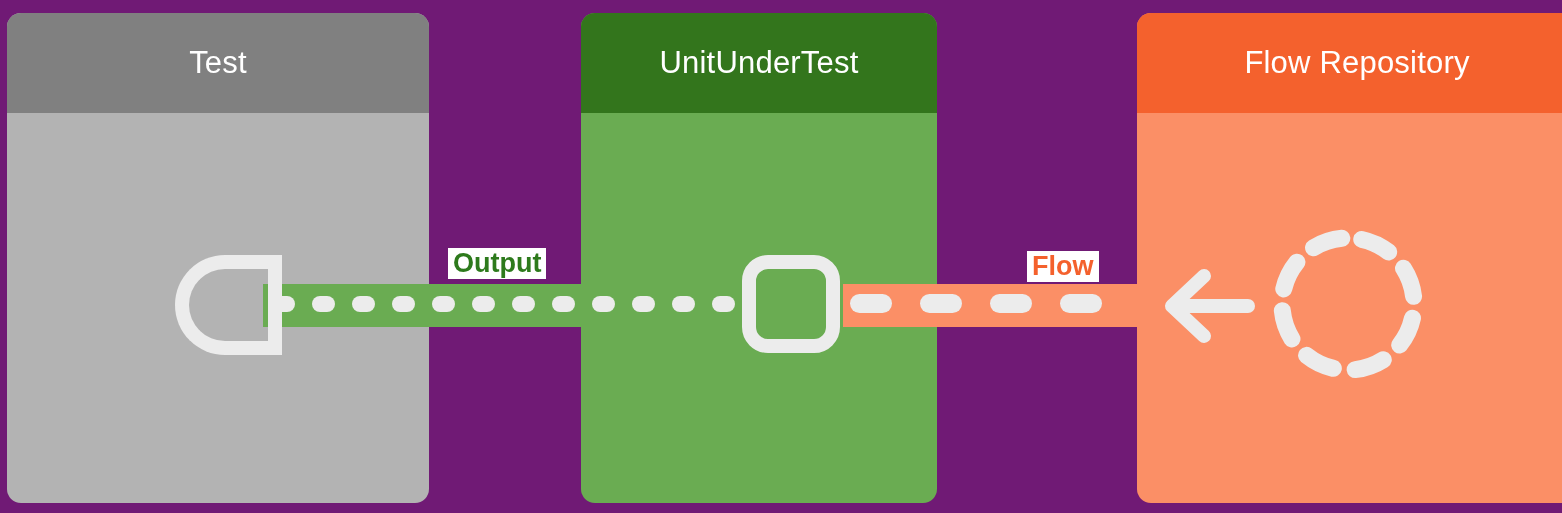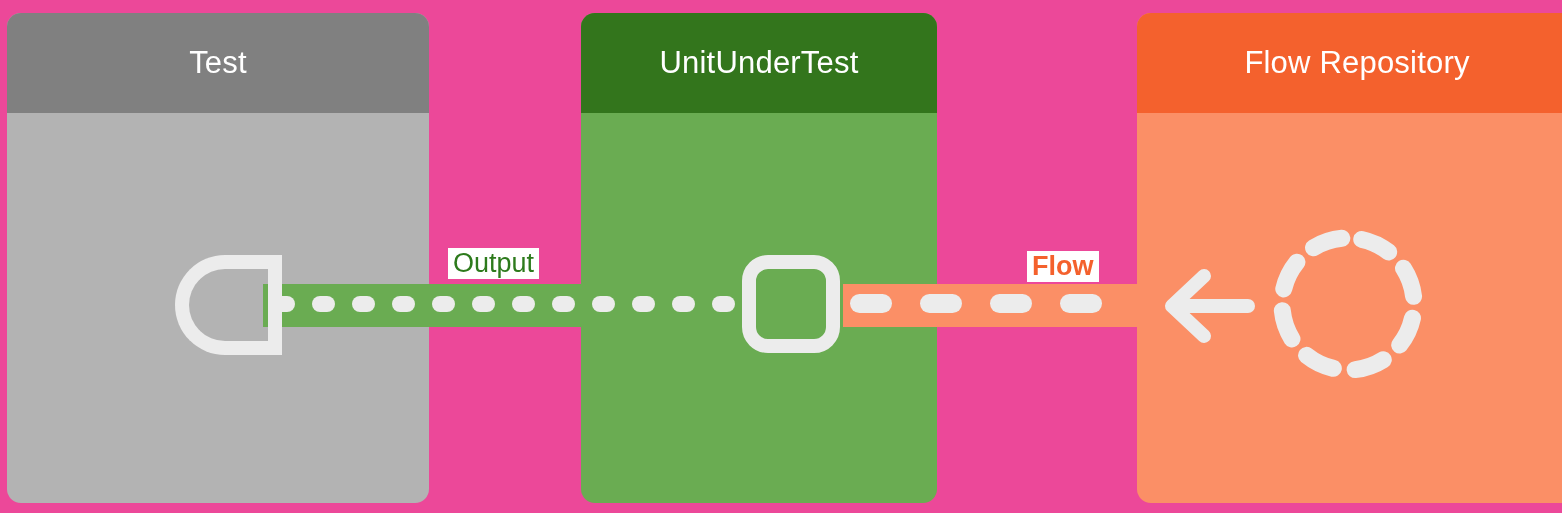--- a/index.html
+++ b/index.html
@@ -7,21 +7,21 @@
     padding: 0;
     background: #ffffff;
   }
   body {
     font-family: "Liberation Sans", sans-serif;
   }
   #canvas {
     position: relative;
     width: 1562px;
     height: 513px;
-    background: #ec4899;
+    background: #701a75;
     overflow: hidden;
   }
 
   
   .panel {
     position: absolute;
     overflow: hidden;
   }
   .panel-header {
     position: absolute;
@@ -171,21 +171,21 @@
     font-size: 27px;
     line-height: 1;
     white-space: nowrap;
     background: #ffffff;
     padding: 2px 5px;
   }
   #label-output {
     left: 448px;
     top: 248px;
     color: #2d7a1c;
-    font-weight: 400;
+    font-weight: 700;
   }
   #label-flow {
     left: 1027px;
     top: 251px;
     color: #f4612d;
     font-weight: 700;
   }
 </style>
 </head>
 <body>

